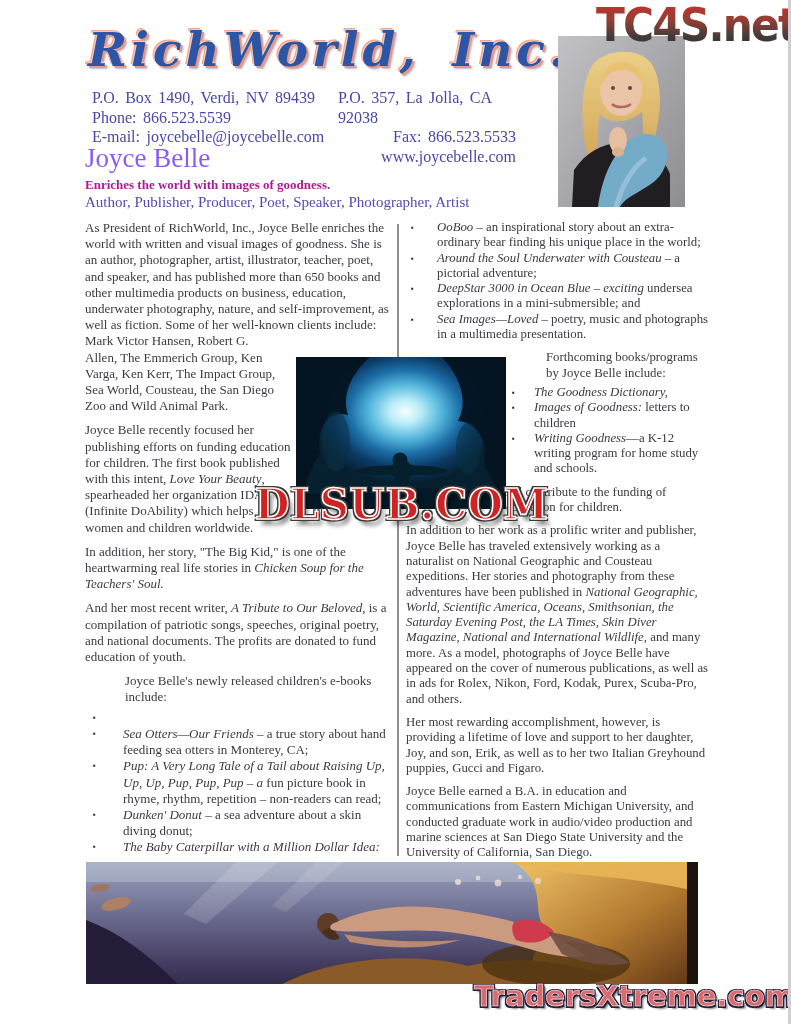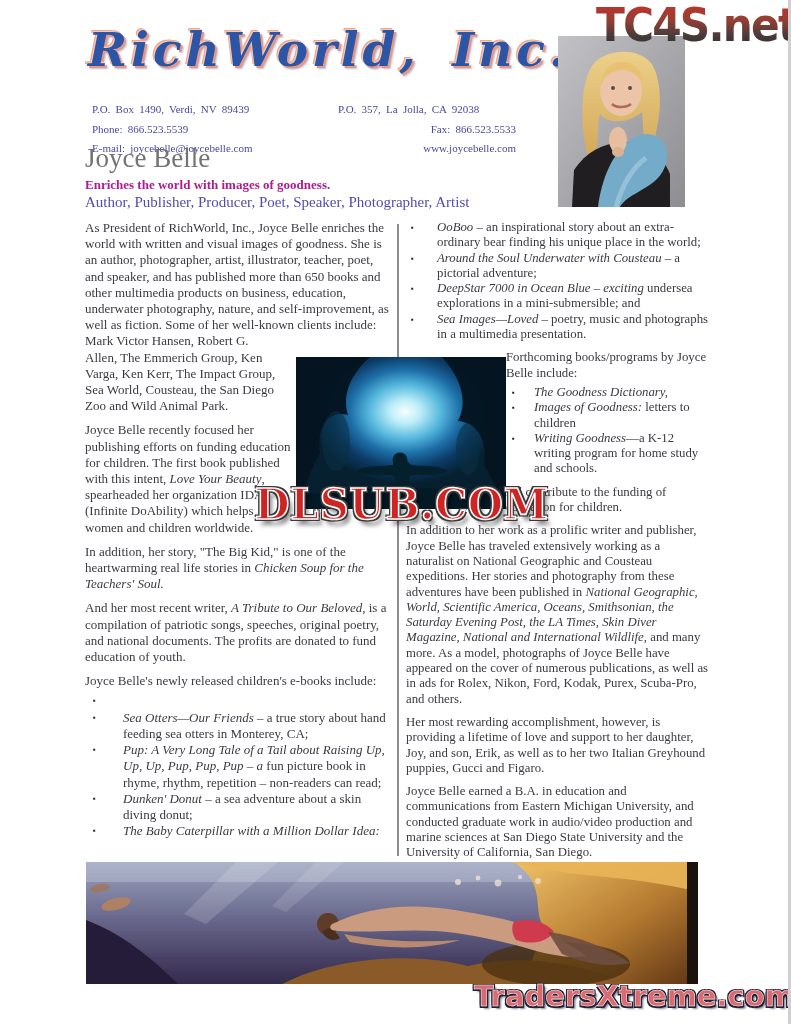--- a/index.html
+++ b/index.html
@@ -19,46 +19,46 @@
          text-shadow:2px 2px 0 #3a3a3a,-2px 2px 0 #3a3a3a,2px -2px 0 #3a3a3a,-2px -2px 0 #3a3a3a,4px 5px 4px rgba(0,0,0,.45);}
   .tradersx{left:474px;top:981px;z-index:9;font-family:"DejaVu Sans",sans-serif;font-weight:bold;
          font-size:29px;letter-spacing:0;color:#d96b70;line-height:1.1;
          -webkit-text-stroke:.6px #ffe8e8;
          text-shadow:1.5px 1.5px 0 #232338,-1.5px 1.5px 0 #232338,1.5px -1.5px 0 #232338,-1.5px -1.5px 0 #232338,3px 3px 2px rgba(20,20,50,.5);}
 
   
   .logo{left:88px;top:24px;font-family:"DejaVu Serif",serif;font-weight:bold;font-style:italic;
         font-size:47px;line-height:1.1;color:#2d55a6;letter-spacing:4px;word-spacing:12px;
         text-shadow:-1px -1px 0 #f6cab8,-2px -2px 0 #efa78f,2px 2px 0 #e79884,3px 3px 2px rgba(60,60,130,.35);}
-  .contact{top:100px;font-size:11px;line-height:19.5px;color:#4947a5;word-spacing:2.5px;}
+  .contact{top:88px;font-size:16px;line-height:19.5px;color:#4947a5;word-spacing:2.5px;}
   .contact-left{left:92px;width:250px;}
   .contact-right{left:338px;width:178px;}
   .contact-right div:nth-child(2),.contact-right div:nth-child(3){text-align:right;}
 
-  .name{left:85px;top:144px;font-size:27px;line-height:1.1;color:#737373;}
+  .name{left:85px;top:144px;font-size:27px;line-height:1.1;color:#8b5cf6;}
   .tagline{left:85px;top:177px;font-size:13px;font-weight:bold;color:#ad1b93;}
   .roles{left:85px;top:194px;font-size:15px;color:#544bb0;}
 
   
   .photo{left:558px;top:36px;width:127px;height:171px;z-index:2;}
   .center-img{left:296px;top:357px;width:210px;height:152px;z-index:3;
       background:radial-gradient(ellipse 95px 72px at 52% 36%, #f6feff 0%, #bdeef8 16%, #55b7dd 38%, #1d6fa8 58%, #0c3a66 78%, #062030 100%);}
   .center-img svg{position:absolute;left:0;top:0;}
   .bottom-img{left:86px;top:862px;width:612px;height:122px;z-index:2;}
 
   .divider{left:397px;top:224px;width:2px;height:632px;background:#8d8d90;z-index:1;}
   .scan-edge{right:0;top:0;width:3px;height:1024px;background:#cfcfd4;z-index:10;}
 
   
   .bcol{font-size:13px;line-height:16.2px;color:#3a3a42;z-index:2;}
   .col-left{left:85px;top:220px;width:307px;}
   .col-right{left:406px;top:220px;width:304px;font-size:12.8px;line-height:15.3px;}
   .bcol p{margin:0 0 8px 0;}
   .bcol p.cont{margin-bottom:0;}
-  .bcol p.tight{margin-bottom:4px;}
+  .bcol p.tight{margin-bottom:4px;padding-left:40px;}
   .narrow{width:206px;}
   .indent-block{margin-left:100px;width:204px;}
   .it{font-style:italic;}
 
   .blist{margin:0 0 8px 0;}
   .bullet-item{display:flex;}
   .bullet-marker{font-size:8px;line-height:inherit;color:#222;}
   .lm30 .bullet-marker{flex:0 0 30px;padding-left:8px;}
   .lm26 .bullet-marker{flex:0 0 26px;padding-left:5px;}
   .lm22 .bullet-marker{flex:0 0 22px;padding-left:6px;}
@@ -154,21 +154,21 @@
         <div class="bullet-item">
           <span class="bullet-marker">▪</span>
           <span class="bullet-text"><span class="it">OoBoo</span><span> – an inspirational story about an extra-ordinary bear finding his unique place in the world;</span></span>
         </div>
         <div class="bullet-item">
           <span class="bullet-marker">▪</span>
           <span class="bullet-text"><span class="it">Around the Soul Underwater with Cousteau</span><span> – a pictorial adventure;</span></span>
         </div>
         <div class="bullet-item">
           <span class="bullet-marker">▪</span>
-          <span class="bullet-text"><span class="it">DeepStar 7000 in Ocean Blue – exciting</span><span> undersea explorations in a mini-submersible; and</span></span>
+          <span class="bullet-text"><span class="it">DeepStar 3000 in Ocean Blue – exciting</span><span> undersea explorations in a mini-submersible; and</span></span>
         </div>
         <div class="bullet-item">
           <span class="bullet-marker">▪</span>
           <span class="bullet-text"><span class="it">Sea Images—Loved</span><span> – poetry, music and photographs in a multimedia presentation.</span></span>
         </div>
       </div>
     <div class="indent-block">
       <p class="tight">Forthcoming books/programs by Joyce Belle include:</p>
       <div class="blist lm22">
           <div class="bullet-item">

